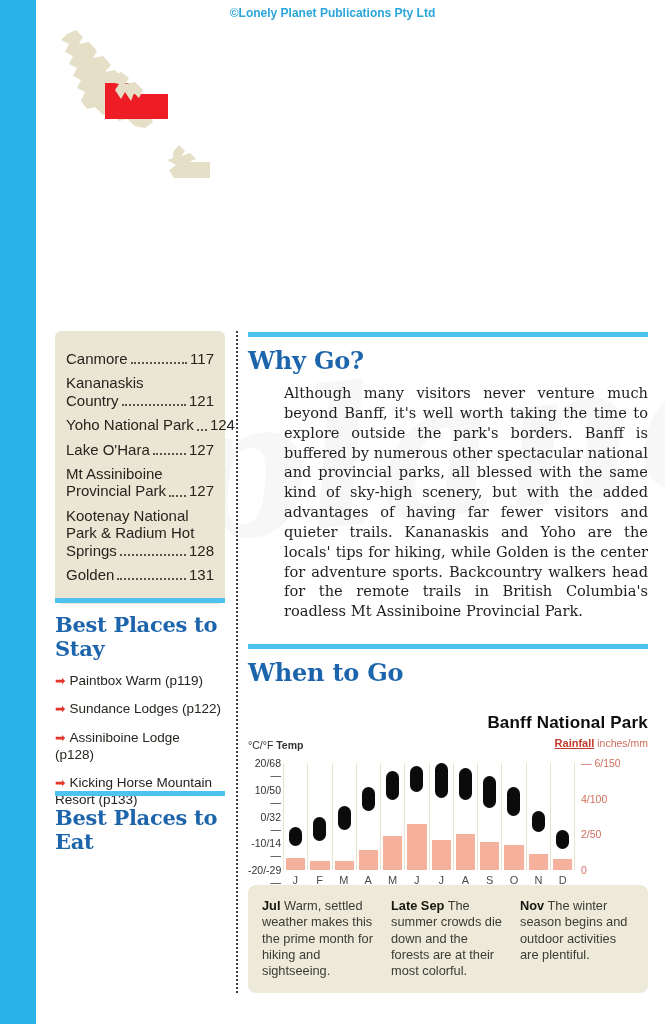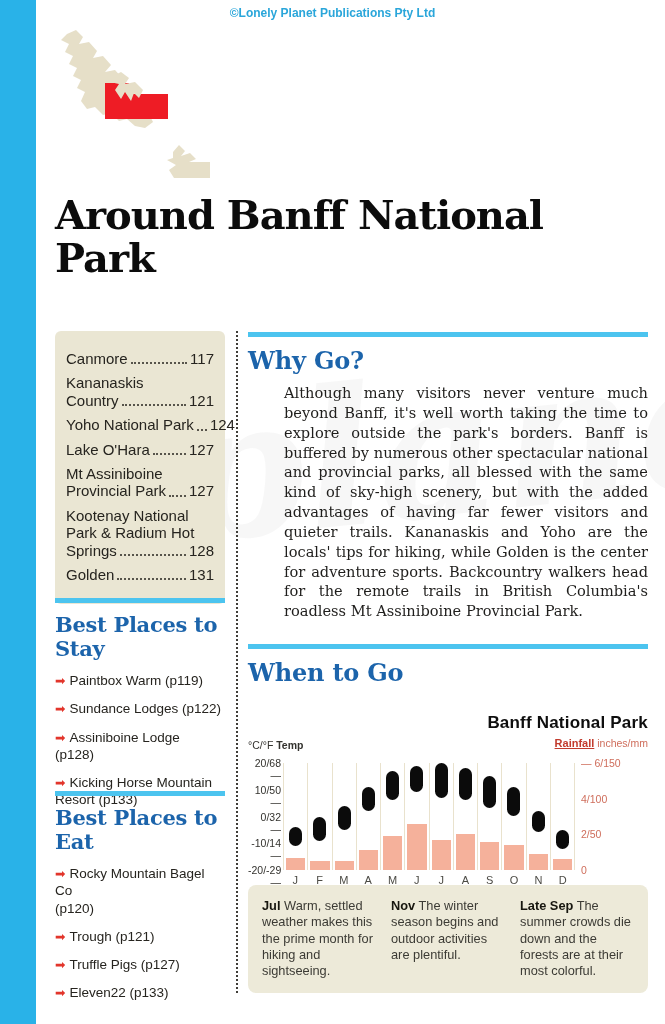--- a/index.html
+++ b/index.html
@@ -94,22 +94,20 @@
 
   <svg class="map" width="160" height="156" viewBox="0 0 160 156">
     <polygon fill="#e6dfc8" points="12,6 21,2 28,9 24,16 34,14 42,23 38,30 48,28 56,37 50,44 60,42 68,51 62,58 72,56 80,65 74,72 84,70 92,79 86,88 94,86 98,94 90,100 80,98 72,91 64,93 56,85 48,87 40,79 32,81 26,73 30,64 22,60 26,52 18,48 22,40 14,36 18,28 10,24 14,16 6,12"></polygon>
     <polygon fill="#ee1c25" points="50,55 74,55 74,66 113,66 113,91 50,91"></polygon>
     <polygon fill="#e6dfc8" points="58,48 66,44 74,50 70,56 80,54 88,62 84,70 79,65 76,73 70,64 66,71 60,62 64,56 55,54"></polygon>
     <polygon fill="#e6dfc8" points="118,124 124,117 130,123 126,128 135,125 141,131 134,134 155,134 155,150 119,150 114,142 121,137 112,132 118,130"></polygon>
   </svg>
 
   <div class="watermark">planet</div>
 
-  <h1 class="page-title">Around Banff National
-Park</h1>
 
   <div class="dotted-divider"></div>
 
   <div class="includes-box">
     <div>
         <div class="inc-item">
           <div class="inc-row">
             <span class="inc-last">Canmore</span>
             <span class="inc-dots"></span>
             <span class="inc-page">117</span>
@@ -175,27 +173,20 @@
 (p128)</span></div>
         <div class="bp-item"><span class="arr">➡</span><span>Kicking Horse Mountain
 Resort (p133)</span></div>
       </div>
   </div>
 
   <div class="side-block" style="top:791px;">
     <div class="cyan-strip"></div>
     <div class="side-heading">Best Places to
 Eat</div>
-    <div>
-        <div class="bp-item"><span class="arr">➡</span><span>Rocky Mountain Bagel Co
-(p120)</span></div>
-        <div class="bp-item"><span class="arr">➡</span><span>Trough (p121)</span></div>
-        <div class="bp-item"><span class="arr">➡</span><span>Truffle Pigs (p127)</span></div>
-        <div class="bp-item"><span class="arr">➡</span><span>Eleven22 (p133)</span></div>
-      </div>
   </div>
 
   <div class="main-block" style="top:332px;">
     <div class="cyan-strip"></div>
     <h2 class="main-heading">Why Go?</h2>
     <p class="why-body">Although many visitors never venture much beyond Banff, it's well worth taking the time to explore outside the park's borders. Banff is buffered by numerous other spectacular national and provincial parks, all blessed with the same kind of sky-high scenery, but with the added advantages of having far fewer visitors and quieter trails. Kananaskis and Yoho are the locals' tips for hiking, while Golden is the center for adventure sports. Backcountry walkers head for the remote trails in British Columbia's roadless Mt Assiniboine Provincial Park.</p>
   </div>
 
   <div class="main-block" style="top:644px;">
     <div class="cyan-strip"></div>
@@ -276,17 +267,17 @@
         <div class="tick-l" style="top: 127px;">-20/-29—</div>
         <div class="tick-r" style="top: 20px;">— 6/150</div>
         <div class="tick-r" style="top: 55.7px;">4/100</div>
         <div class="tick-r" style="top: 91.3px;">2/50</div>
         <div class="tick-r" style="top: 127px;">0</div>
       </div>
   </div>
 
   <div class="notes-box">
       <div class="note-col"><b>Jul</b><span> Warm, settled weather makes this the prime month for hiking and sightseeing.</span></div>
+      <div class="note-col"><b>Late Sep</b><span> The summer crowds die down and the forests are at their most colorful.</span></div>
       <div class="note-col"><b>Nov</b><span> The winter season begins and outdoor activities are plentiful.</span></div>
-      <div class="note-col"><b>Late Sep</b><span> The summer crowds die down and the forests are at their most colorful.</span></div>
     </div>
 
 </div>
 
 </body></html>

